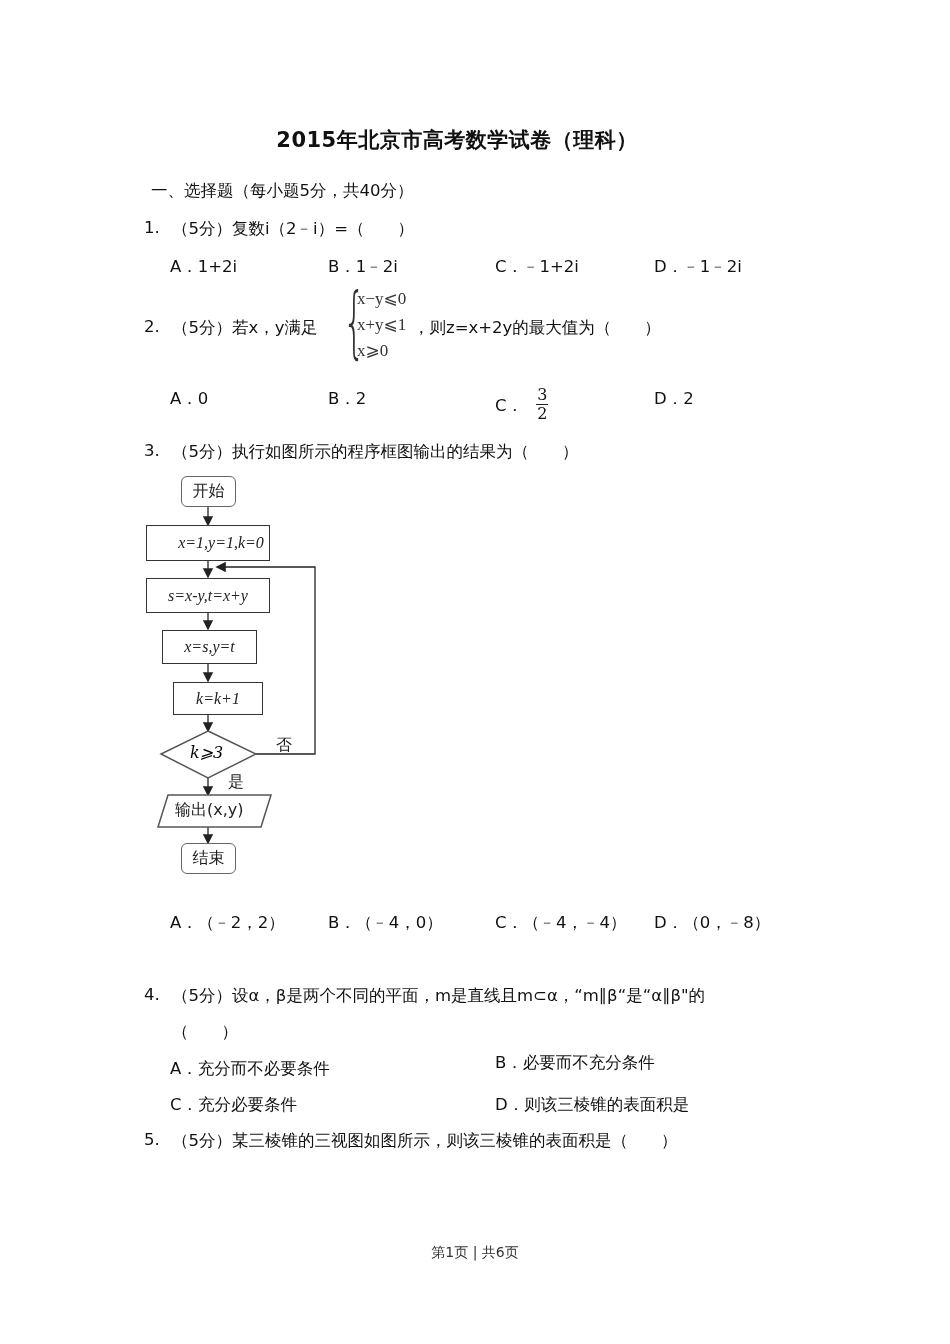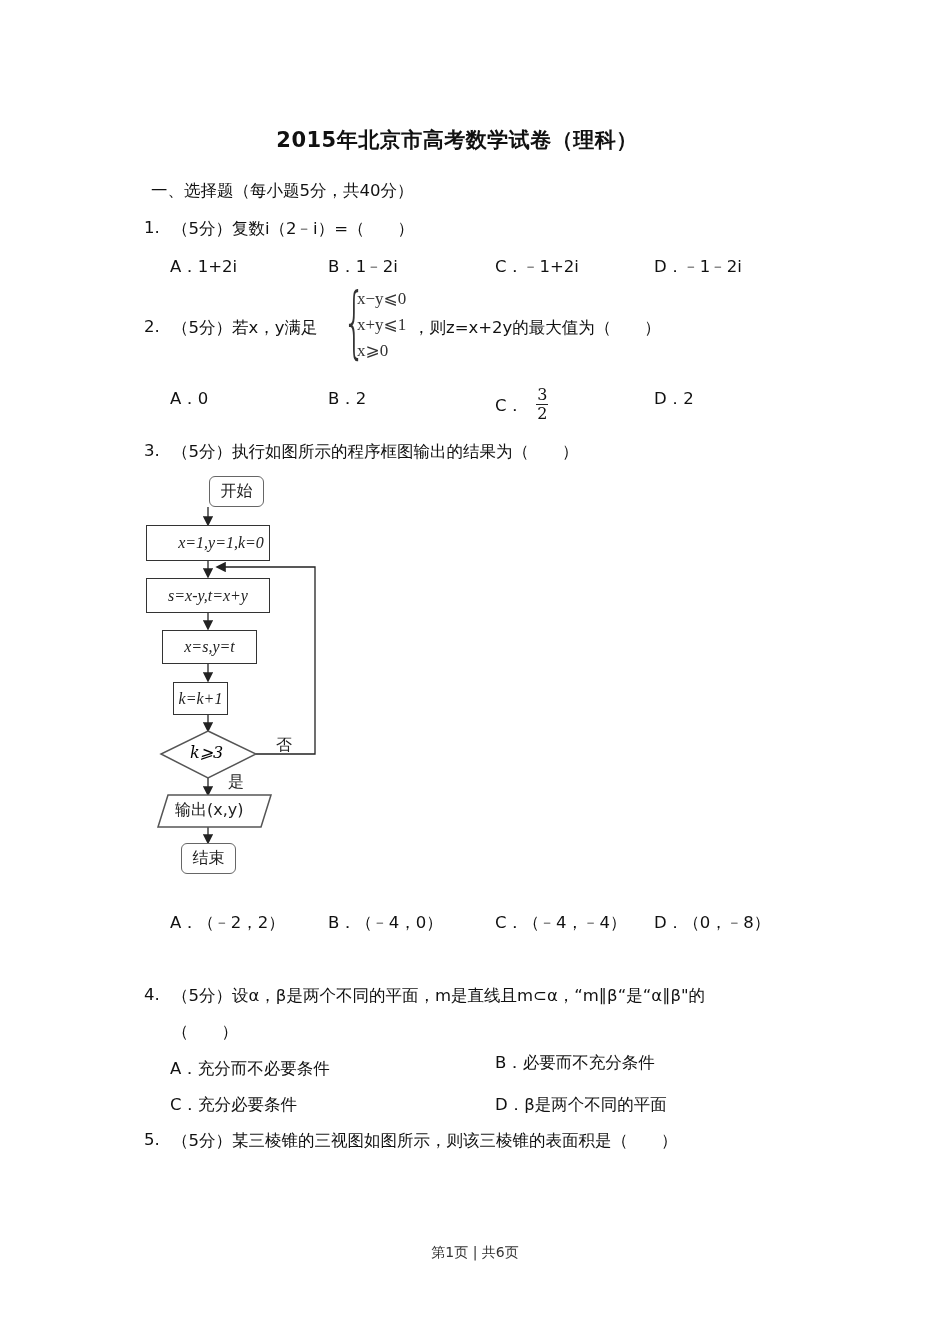--- a/index.html
+++ b/index.html
@@ -81,46 +81,46 @@
           <line x1="208" y1="778" x2="208" y2="794" marker-end="url(#arr)"></line>
           <line x1="208" y1="827" x2="208" y2="842" marker-end="url(#arr)"></line>
           <polyline points="256,754 315,754 315,567 218,567" marker-end="url(#arr)"></polyline>
         </g>
         <g stroke="#555" stroke-width="1.5" fill="#fff">
           <polygon points="208,731 256,754 208,778 161,754"></polygon>
           <polygon points="168,795 271,795 261,827 158,827"></polygon>
         </g>
       </svg>
 
-      <div class="fc-box fc-term" style="left:181px; top:476px; width:55px; height:31px;margin-left:28px;">开始</div>
+      <div class="fc-box fc-term" style="left:181px; top:476px; width:55px; height:31px;">开始</div>
       <div class="fc-box" style="left:146px; top:525px; width:124px; height:36px;padding-left:26px;">x=1,y=1,k=0</div>
       <div class="fc-box" style="left:146px; top:578px; width:124px; height:35px;">s=x-y,t=x+y</div>
       <div class="fc-box" style="left:162px; top:630px; width:95px; height:34px;">x=s,y=t</div>
-      <div class="fc-box" style="left:173px; top:682px; width:55px; height:33px;">k=k+1</div>
+      <div class="fc-box" style="left:173px; top:682px; width:90px; height:33px;">k=k+1</div>
       <div class="abs serif" style="left:190px; top:743px; font-style:italic; font-size:16px; color:#000000;">k⩾3</div>
       <div class="fc-label" style="left:276px; top:735px;">否</div>
       <div class="fc-label" style="left:228px; top:772px;">是</div>
       <div class="abs" style="left:175px; top:800px; font-size:16px; color:#222;">输出(x,y)</div>
       <div class="fc-box fc-term" style="left:181px; top:843px; width:55px; height:31px;">结束</div>
     </div>
 
     <span class="abs opt" style="left:170px; top:912px;">A．（﹣2，2）</span>
     <span class="abs opt" style="left:328px; top:912px;">B．（﹣4，0）</span>
     <span class="abs opt" style="left:495px; top:912px;">C．（﹣4，﹣4）</span>
     <span class="abs opt" style="left:654px; top:912px;">D．（0，﹣8）</span>
   </div>
 
   <div>
     <span class="abs line" style="left:144px; top:985px;">4.</span>
     <span class="abs line" style="left:172px; top:985px;">（5分）设α，β是两个不同的平面，m是直线且m⊂α，“m∥β“是“α∥β"的</span>
     <span class="abs line" style="left:172px; top:1021px;">（　　）</span>
     <span class="abs opt" style="left:170px; top:1058px;">A．充分而不必要条件</span>
     <span class="abs opt" style="left:495px; top:1044px;margin-top:8px;">B．必要而不充分条件</span>
     <span class="abs opt" style="left:170px; top:1094px;">C．充分必要条件</span>
-    <span class="abs opt" style="left:495px; top:1094px;">D．β是两个不同的平面</span>
+    <span class="abs opt" style="left:495px; top:1094px;">D．则该三棱锥的表面积是</span>
   </div>
 
   <div>
     <span class="abs line" style="left:144px; top:1130px;">5.</span>
     <span class="abs line" style="left:172px; top:1130px;">（5分）某三棱锥的三视图如图所示，则该三棱锥的表面积是（　　）</span>
   </div>
 
   <div class="abs footer">第1页 | 共6页</div>
 </div>
 

